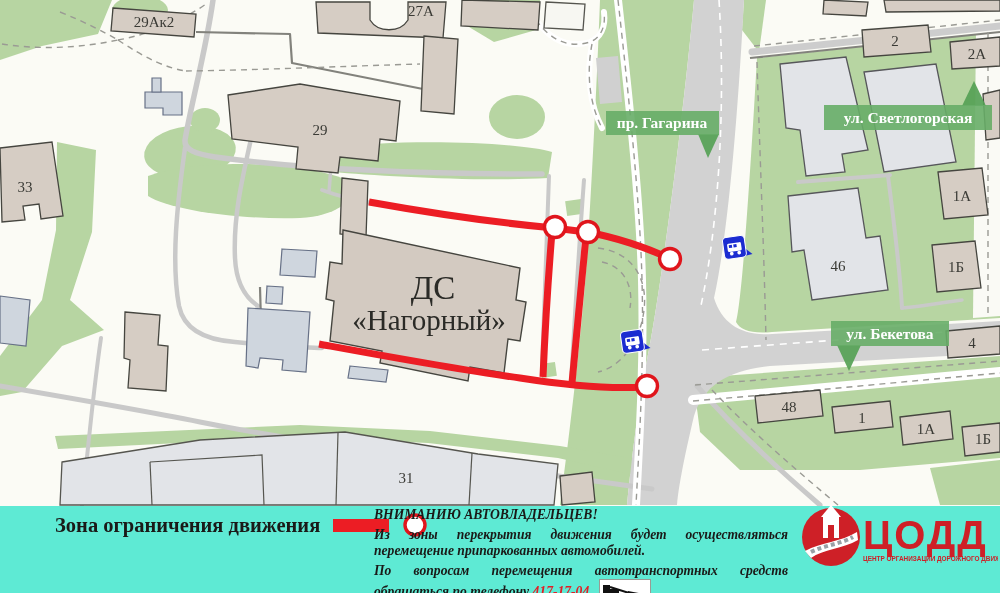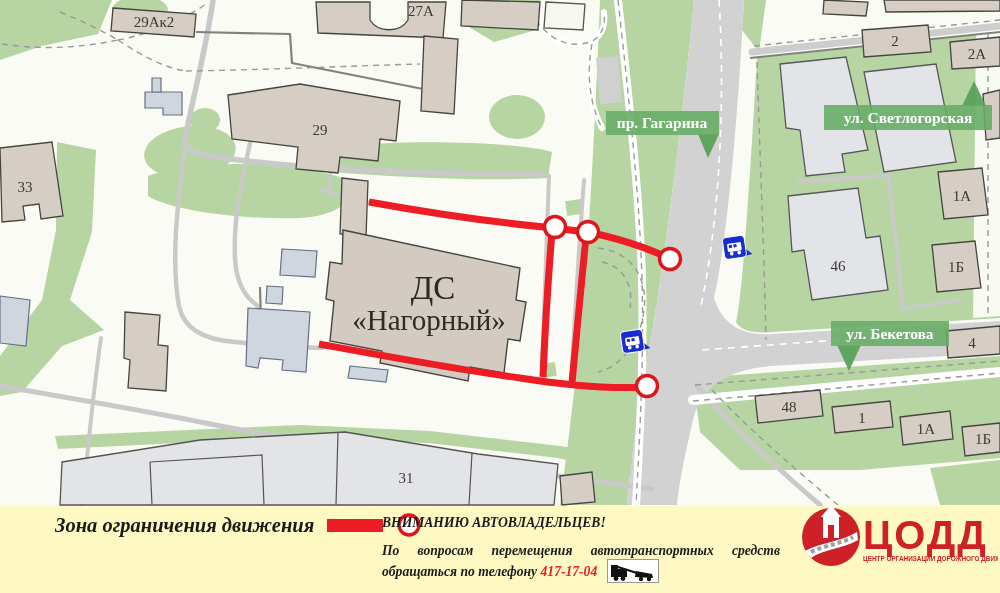--- a/index.html
+++ b/index.html
@@ -1,29 +1,29 @@
 <!DOCTYPE html>
 <html><head>
 <meta charset="utf-8">
 <style>
   html,body{margin:0;padding:0;background:#ffffff;}
-  .stage{position:relative;width:1000px;height:593px;background:#fef9c3;overflow:hidden;
+  .stage{position:relative;width:1000px;height:593px;background:#5eead4;overflow:hidden;
          font-family:"Liberation Serif",serif;}
   .map-svg{position:absolute;left:0;top:0;}
   svg text{user-select:none;}
   .bnum{font-family:"Liberation Serif",serif;font-size:15px;fill:#3a3a35;text-anchor:middle;}
   .venue1{font-family:"Liberation Serif",serif;font-size:33px;fill:#2b2b27;text-anchor:middle;}
   .venue2{font-family:"Liberation Serif",serif;font-size:29px;fill:#2b2b27;text-anchor:middle;}
   .street-txt{font-family:"Liberation Serif",serif;font-size:15.5px;font-weight:bold;fill:#ffffff;text-anchor:middle;}
   .legend-row{position:absolute;left:55px;top:512px;display:flex;align-items:center;gap:13px;}
-  .legend-label{font-family:"Liberation Serif",serif;font-size:20.5px;font-weight:bold;font-style:italic;color:#1a1a18;white-space:nowrap;}
+  .legend-label{font-family:"Liberation Serif",serif;font-size:20.5px;font-weight:bold;color:#1a1a18;white-space:nowrap;}
   .legend-swatch{width:56px;height:13px;background:#ec1d24;}
   .notice{position:absolute;left:370px;top:503px;width:422px;}
   .notice-title{font-family:"Liberation Serif",serif;font-size:15px;font-weight:bold;font-style:italic;color:#e21e26;text-align:center;margin:0 0 1px 0;}
-  .notice p{margin:12px;font-family:"Liberation Serif",serif;font-size:13.6px;font-weight:bold;font-style:italic;
+  .notice p{margin:4px;font-family:"Liberation Serif",serif;font-size:13.6px;font-weight:bold;font-style:italic;
             color:#1a1a18;text-align:justify;line-height:1.17;}
   .phone{color:#e21e26;}
   .tow{vertical-align:-7px;margin-left:10px;}
   .logo{position:absolute;left:793px;top:497px;width:205px;height:80px;}
 </style>
 </head>
 <body>
 
 <div class="stage">
 
@@ -232,20 +232,21 @@
 <div class="legend-row">
   <span class="legend-label">Зона ограничения движения</span>
   <div class="legend-swatch"></div>
   <svg width="26" height="26">
     <circle cx="13" cy="13" r="10" fill="#ffffff" stroke="#e0151c" stroke-width="3.4"></circle>
   </svg>
 </div>
 
 <div class="notice">
   <p class="notice-title">ВНИМАНИЮ АВТОВЛАДЕЛЬЦЕВ!</p>
+  <p>Из зоны перекрытия движения будет осуществляться перемещение припаркованных автомобилей.</p>
   <p><span>По вопросам перемещения автотранспортных средств обращаться по телефону </span><span class="phone">417-17-04</span><svg class="tow" width="52" height="24" viewBox="0 0 52 24">
       <rect x="0.5" y="0.5" width="51" height="23" fill="#ffffff" stroke="#9a9a94"></rect>
       <rect x="4" y="10" width="16" height="8" fill="#111111"></rect>
       <rect x="4" y="6" width="7" height="6" fill="#111111"></rect>
       <line x1="11" y1="8" x2="30" y2="14" stroke="#111111" stroke-width="2"></line>
       <path d="M29,12 L45,15 L46,19 L28,18 Z" fill="#111111"></path>
       <circle cx="9" cy="19.5" r="2.4" fill="#111111"></circle>
       <circle cx="16" cy="19.5" r="2.4" fill="#111111"></circle>
       <circle cx="34" cy="20" r="2.2" fill="#111111"></circle>
       <circle cx="42" cy="20" r="2.2" fill="#111111"></circle>

